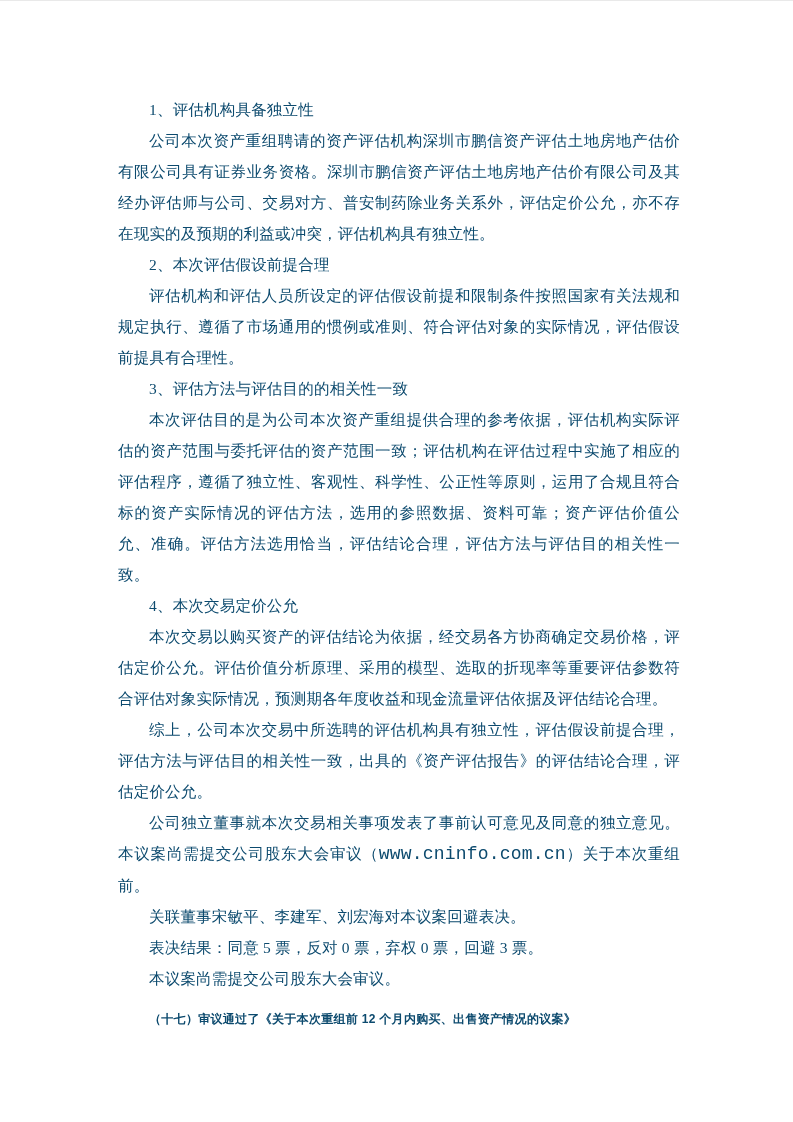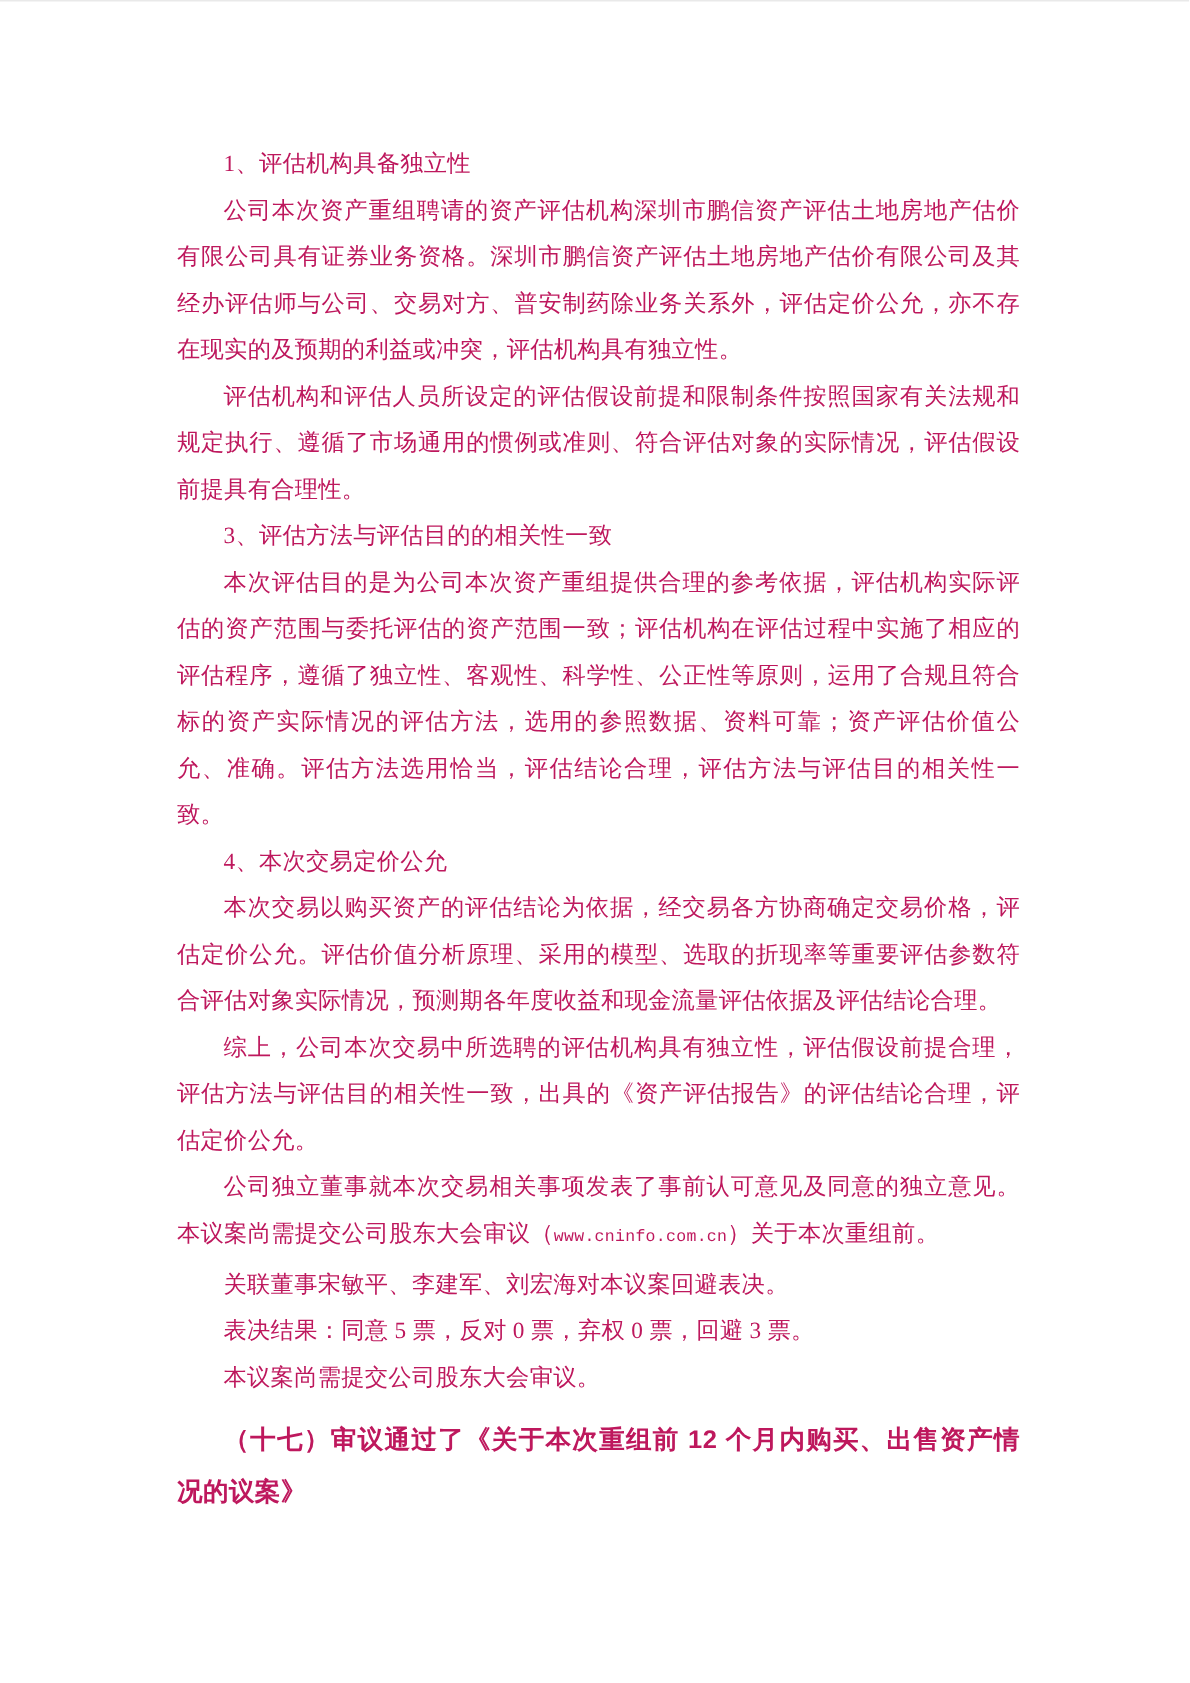--- a/index.html
+++ b/index.html
@@ -7,21 +7,21 @@
     padding: 0;
     background: #ffffff;
   }
   .page {
     position: relative;
     width: 793px;
     height: 1122px;
     background: #ffffff;
     overflow: hidden;
     font-family: "Liberation Serif", "DejaVu Serif", serif;
-    color: #be185d;
+    color: #0c4a6e;
   }
   .page-top-edge {
     position: absolute;
     top: 0; left: 0; right: 0;
     height: 1px;
     background: #e9e9e9;
   }
   .doc-content {
     position: absolute;
     left: 118px;
@@ -33,38 +33,39 @@
     font-size: 15.5px;
     line-height: 31px;
     text-align: justify;
     text-indent: 31px;
     letter-spacing: 0.2px;
     word-break: break-all;
   }
   .para.bold-heading {
     font-family: "Liberation Sans", "DejaVu Sans", sans-serif;
     font-weight: bold;
-    font-size: 17px;
+    font-size: 12px;
     line-height: 35px;
     margin-top: 8px;
     letter-spacing: 0.3px;
   }
   .mono {
     font-family: "Liberation Mono", "DejaVu Sans Mono", monospace;
-    font-size: 11px;
+    font-size: 18px;
   }
 </style>
 </head>
 <body>
 
 <div class="page">
   <div class="page-top-edge"></div>
   <div class="doc-content">
       <div class="para">1、评估机构具备独立性</div>
       <div class="para">公司本次资产重组聘请的资产评估机构深圳市鹏信资产评估土地房地产估价有限公司具有证券业务资格。深圳市鹏信资产评估土地房地产估价有限公司及其经办评估师与公司、交易对方、普安制药除业务关系外，评估定价公允，亦不存在现实的及预期的利益或冲突，评估机构具有独立性。</div>
+      <div class="para">2、本次评估假设前提合理</div>
       <div class="para">评估机构和评估人员所设定的评估假设前提和限制条件按照国家有关法规和规定执行、遵循了市场通用的惯例或准则、符合评估对象的实际情况，评估假设前提具有合理性。</div>
       <div class="para">3、评估方法与评估目的的相关性一致</div>
       <div class="para">本次评估目的是为公司本次资产重组提供合理的参考依据，评估机构实际评估的资产范围与委托评估的资产范围一致；评估机构在评估过程中实施了相应的评估程序，遵循了独立性、客观性、科学性、公正性等原则，运用了合规且符合标的资产实际情况的评估方法，选用的参照数据、资料可靠；资产评估价值公允、准确。评估方法选用恰当，评估结论合理，评估方法与评估目的相关性一致。</div>
       <div class="para">4、本次交易定价公允</div>
       <div class="para">本次交易以购买资产的评估结论为依据，经交易各方协商确定交易价格，评估定价公允。评估价值分析原理、采用的模型、选取的折现率等重要评估参数符合评估对象实际情况，预测期各年度收益和现金流量评估依据及评估结论合理。</div>
       <div class="para">综上，公司本次交易中所选聘的评估机构具有独立性，评估假设前提合理，评估方法与评估目的相关性一致，出具的《资产评估报告》的评估结论合理，评估定价公允。</div>
       <div class="para"><span>公司独立董事就本次交易相关事项发表了事前认可意见及同意的独立意见。本议案尚需提交公司股东大会审议（</span><span class="mono">www.cninfo.com.cn</span><span>）关于本次重组前。</span></div>
       <div class="para">关联董事宋敏平、李建军、刘宏海对本议案回避表决。</div>
       <div class="para">表决结果：同意 5 票，反对 0 票，弃权 0 票，回避 3 票。</div>
       <div class="para">本议案尚需提交公司股东大会审议。</div>

